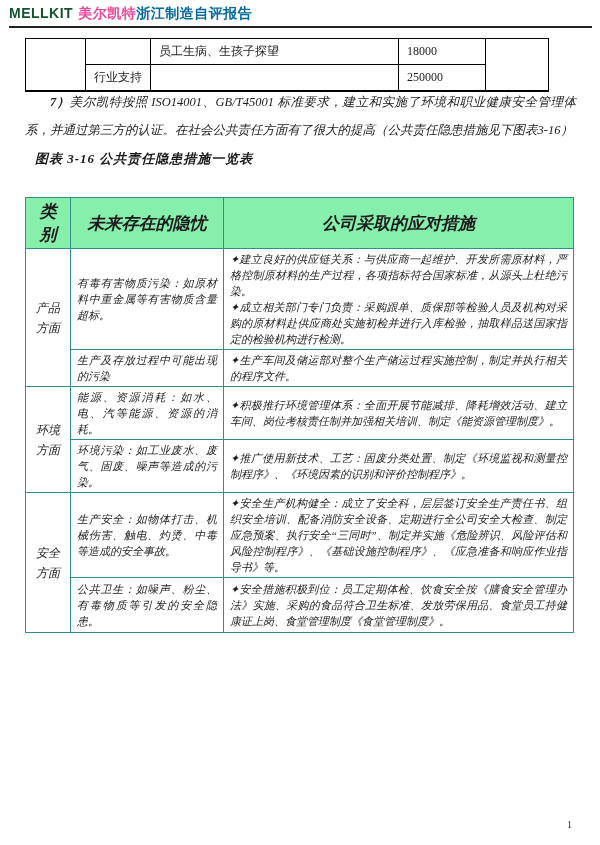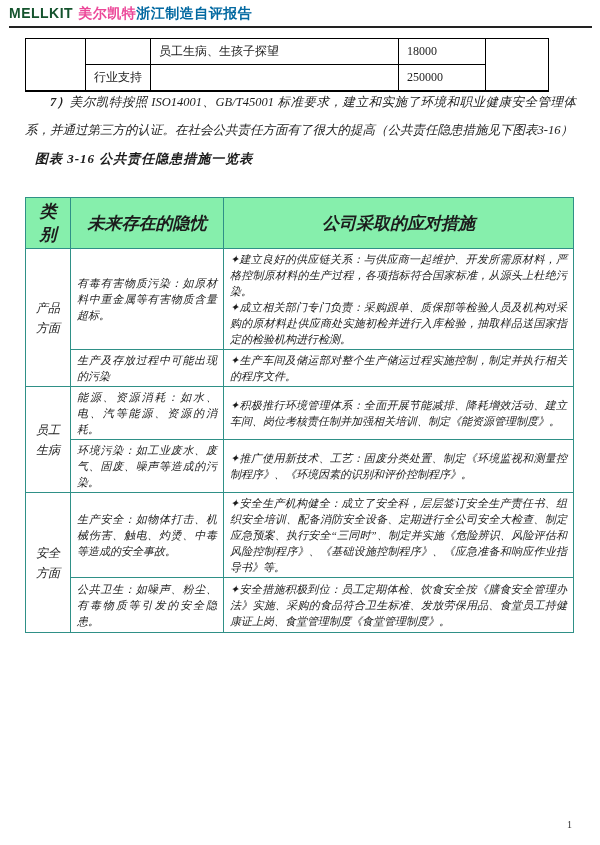--- a/index.html
+++ b/index.html
@@ -163,21 +163,21 @@
           <div>✦成立相关部门专门负责：采购跟单、质保部等检验人员及机构对采购的原材料赴供应商处实施初检并进行入库检验，抽取样品送国家指定的检验机构进行检测。</div>
         </td>
       </tr>
       <tr style="height:37px">
         <td class="concern">生产及存放过程中可能出现的污染</td>
         <td class="measures">
           <div>✦生产车间及储运部对整个生产储运过程实施控制，制定并执行相关的程序文件。</div>
         </td>
       </tr>
       <tr style="height:53px">
-        <td class="cat" rowspan="2">员工生病</td>
+        <td class="cat" rowspan="2">环境方面</td>
         <td class="concern">能源、资源消耗：如水、电、汽等能源、资源的消耗。</td>
         <td class="measures">
           <div>✦积极推行环境管理体系：全面开展节能减排、降耗增效活动、建立车间、岗位考核责任制并加强相关培训、制定《能资源管理制度》。</div>
         </td>
       </tr>
       <tr style="height:37px">
         <td class="concern">环境污染：如工业废水、废气、固废、噪声等造成的污染。</td>
         <td class="measures">
           <div>✦推广使用新技术、工艺：固废分类处置、制定《环境监视和测量控制程序》、《环境因素的识别和评价控制程序》。</div>
         </td>

